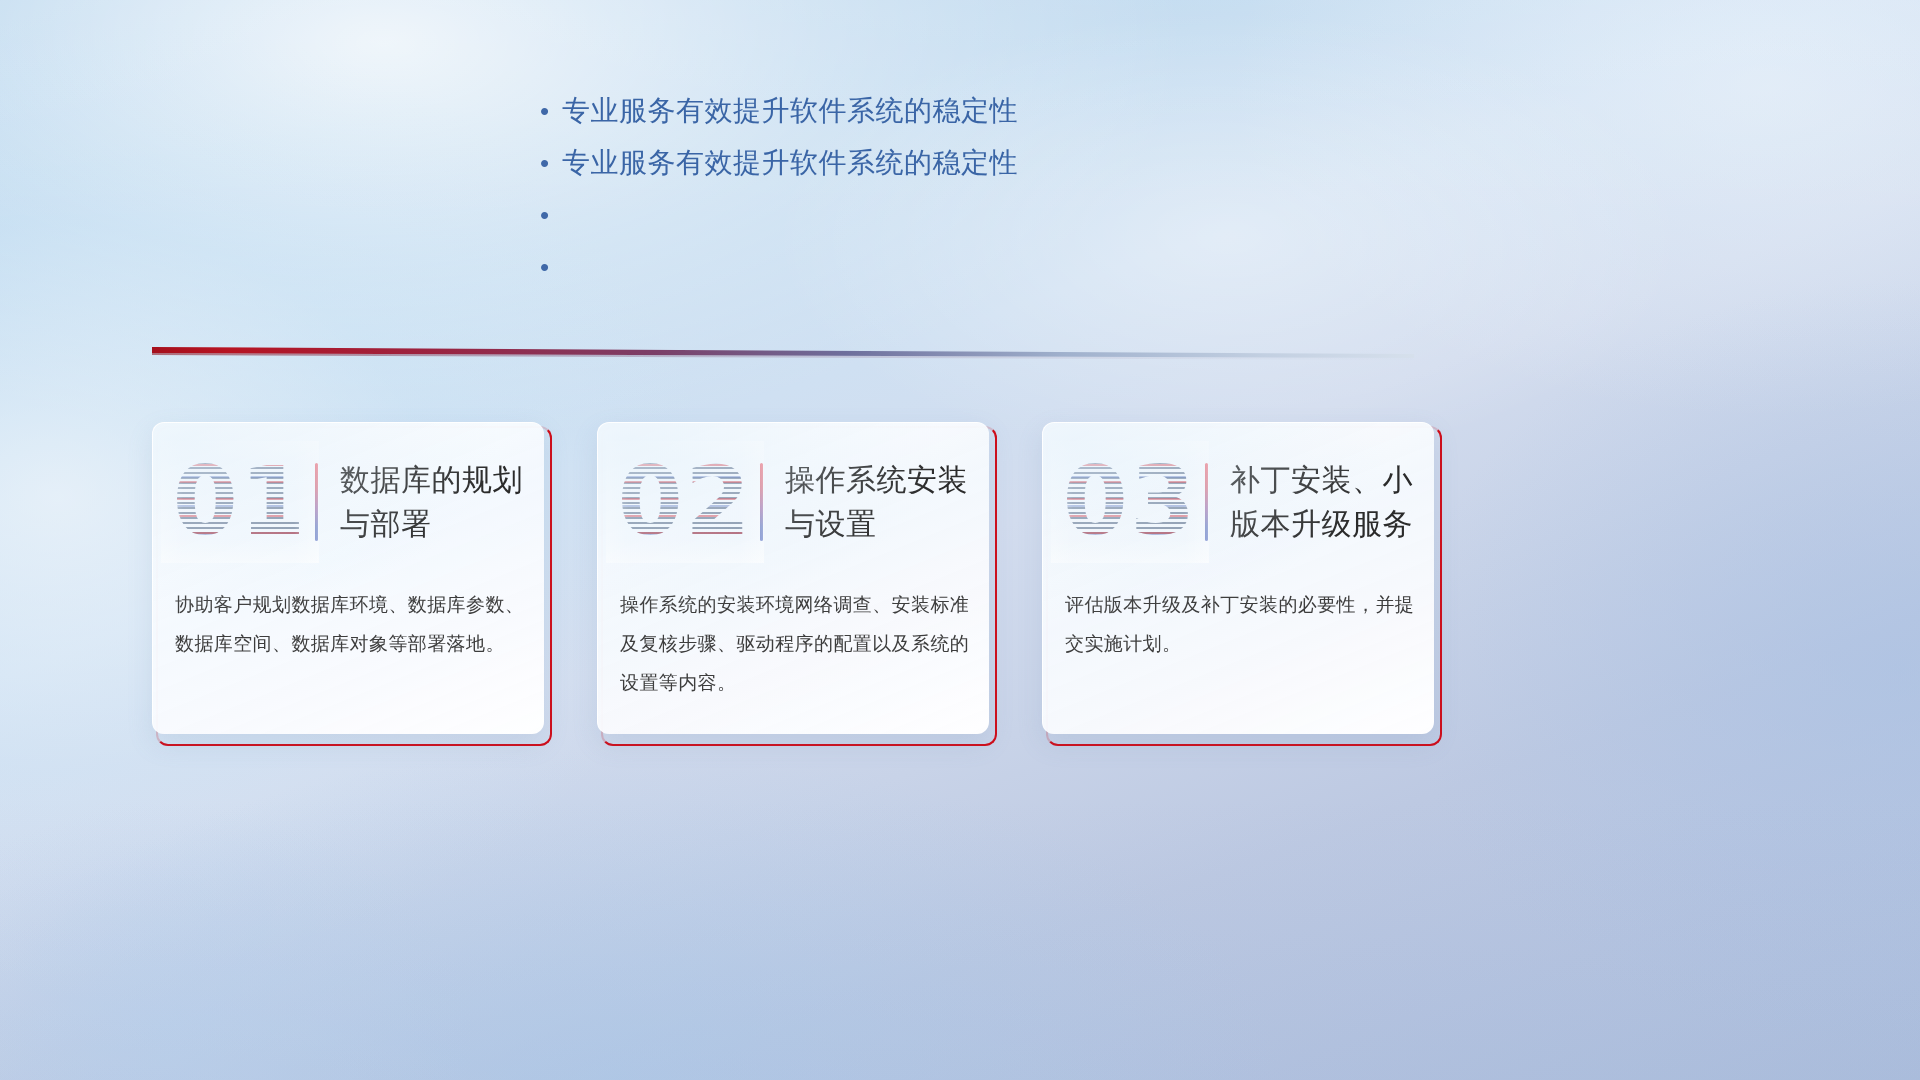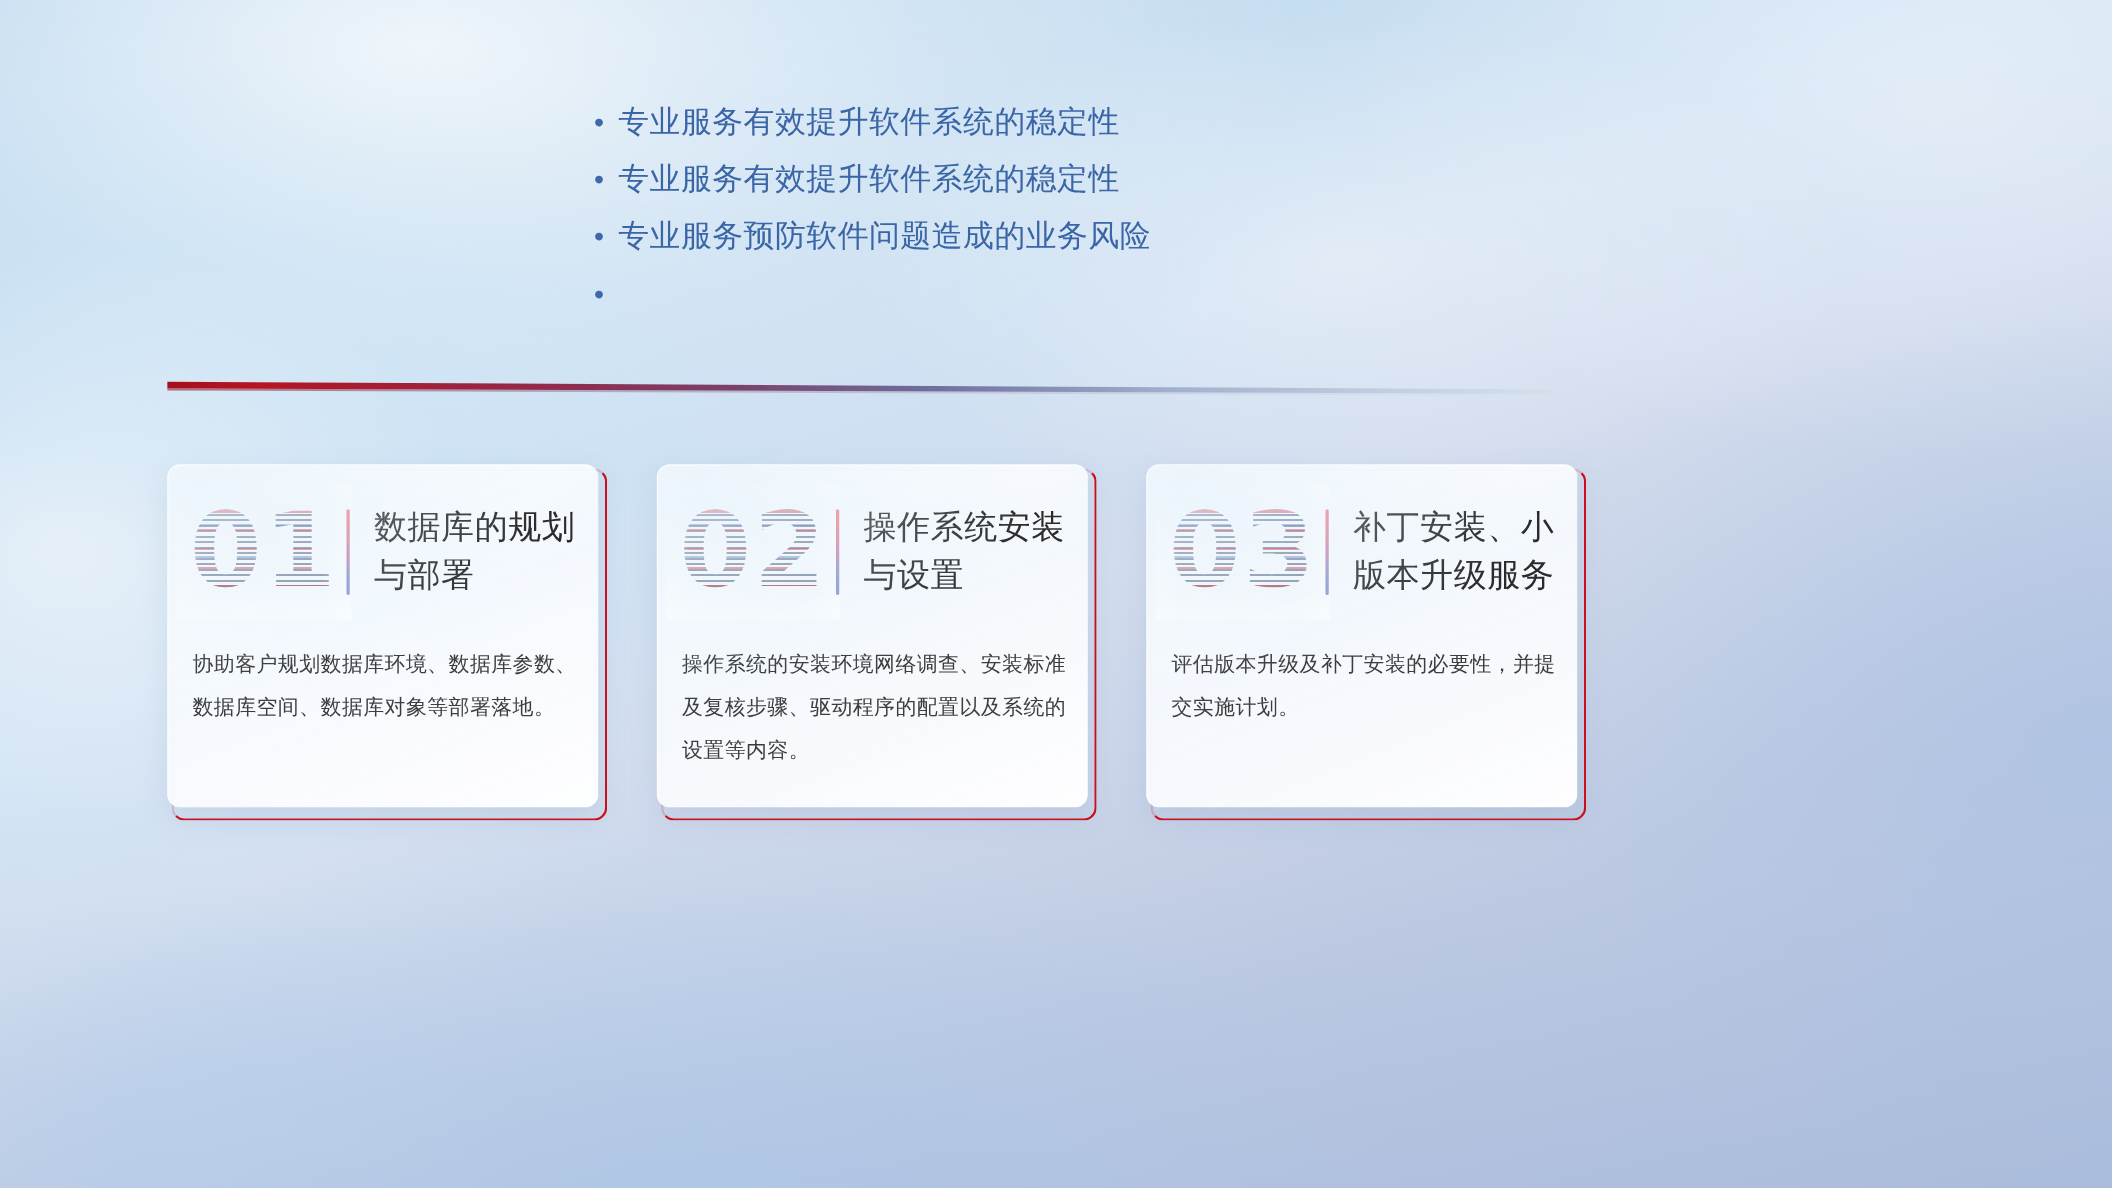--- a/index.html
+++ b/index.html
@@ -266,21 +266,20 @@
     <span class="bullet-text">专业服务有效提升软件系统的稳定性</span>
   </div>
 
   <div class="bullet-row">
     <span class="bullet-dot">•</span>
     <span class="bullet-text">专业服务有效提升软件系统的稳定性</span>
   </div>
 
   <div class="bullet-row">
     <span class="bullet-dot">•</span>
-    <span class="bullet-text">专业服务预防软件问题造成的业务风险</span>
   </div>
 
   <div class="bullet-row">
     <span class="bullet-dot">•</span>
   </div>
 
 </div>
 
 <div id="divider">
   <svg viewBox="0 0 1262 18" preserveAspectRatio="none">

